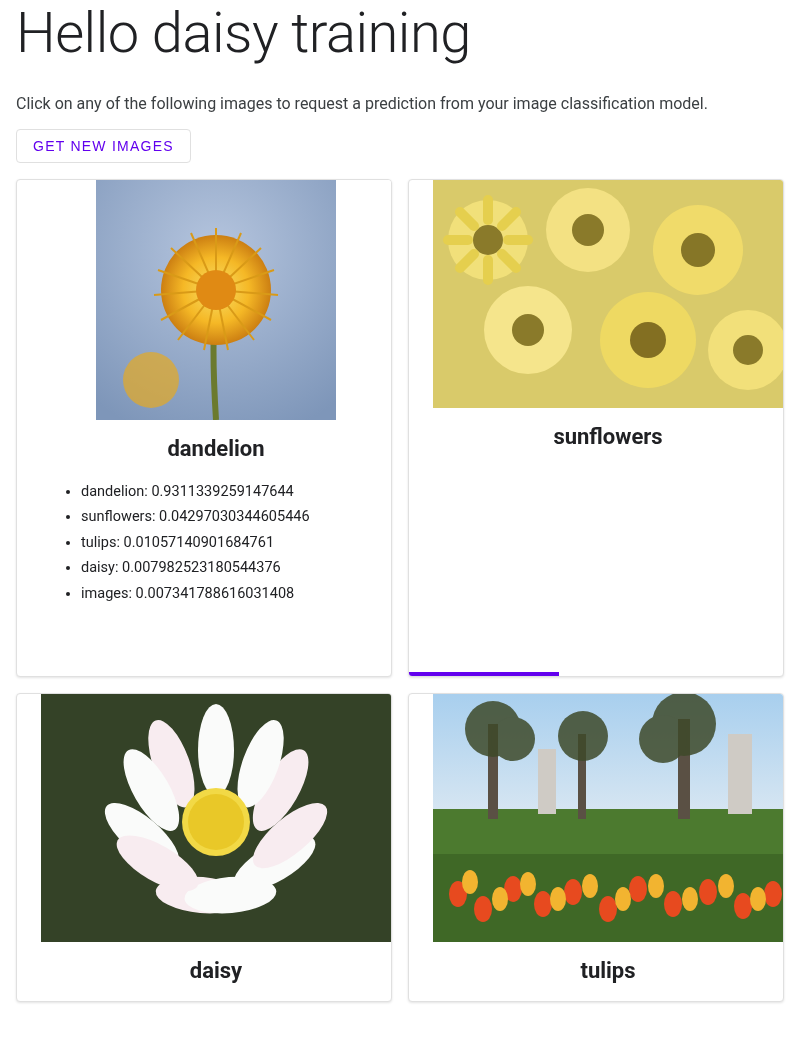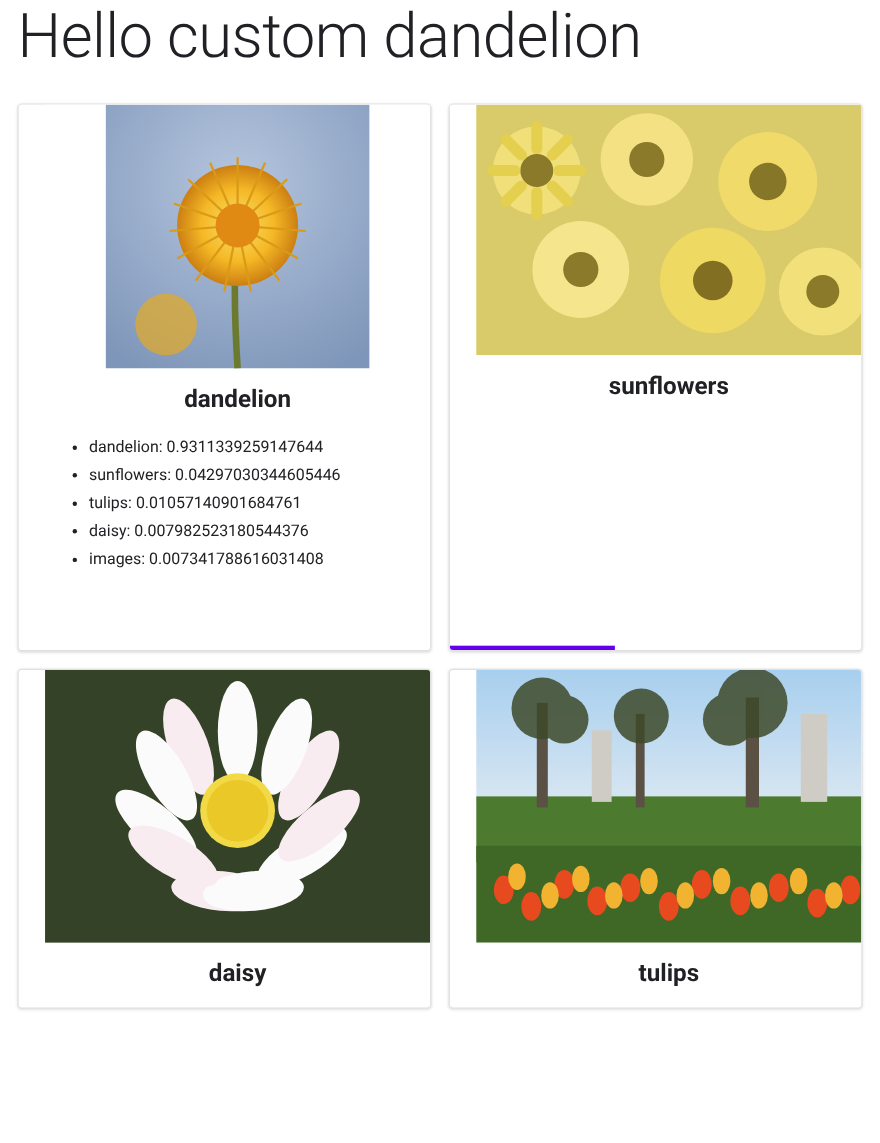--- a/index.html
+++ b/index.html
@@ -103,21 +103,23 @@
     }
     .progress-fill {
       height: 100%;
       background: #6200ee;
     }
   </style>
 </head>
 <body>
 
 <div class="container">
-  <h1>Hello custom dandelion</h1>
+  <h1>Hello daisy training</h1>
+  <p class="instructions">Click on any of the following images to request a prediction from your image classification model.</p>
+  <button class="get-images-btn">GET NEW IMAGES</button>
 
   <div class="grid">
 
     <div class="card">
       <div class="card-image">
         <svg width="240" height="240" viewBox="0 0 240 240">
           <defs>
             <radialGradient id="sky1" cx="50%" cy="30%" r="80%">
               <stop offset="0%" stop-color="#b5c5de"></stop>
               <stop offset="100%" stop-color="#7e96b9"></stop>

